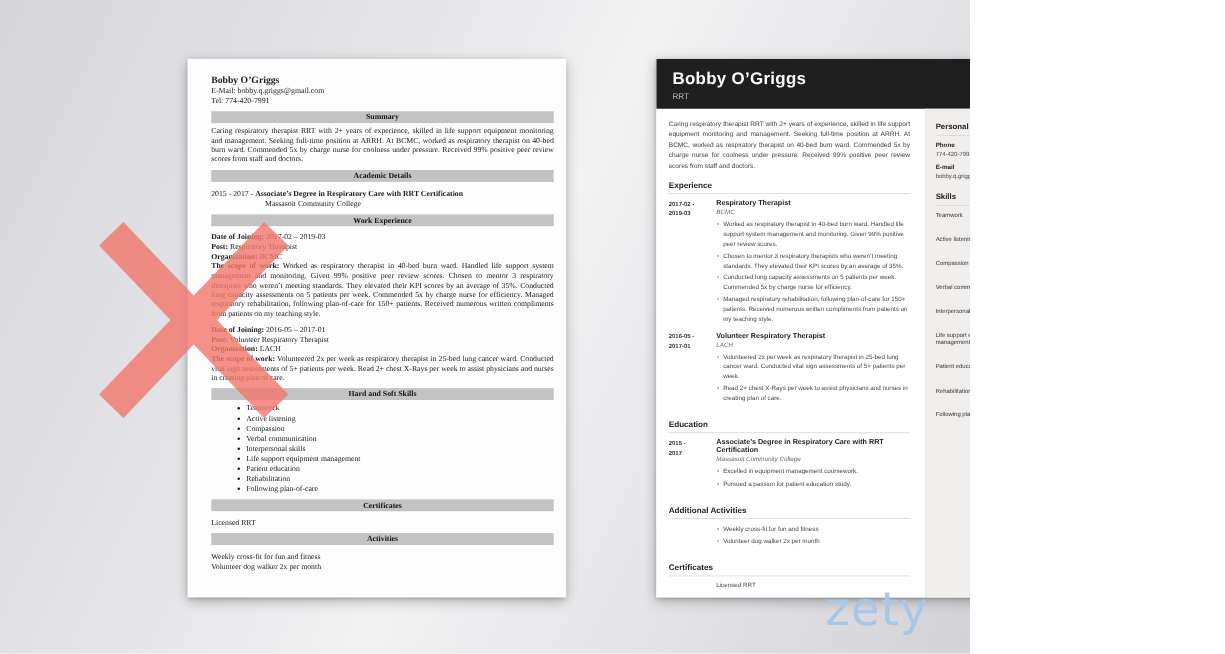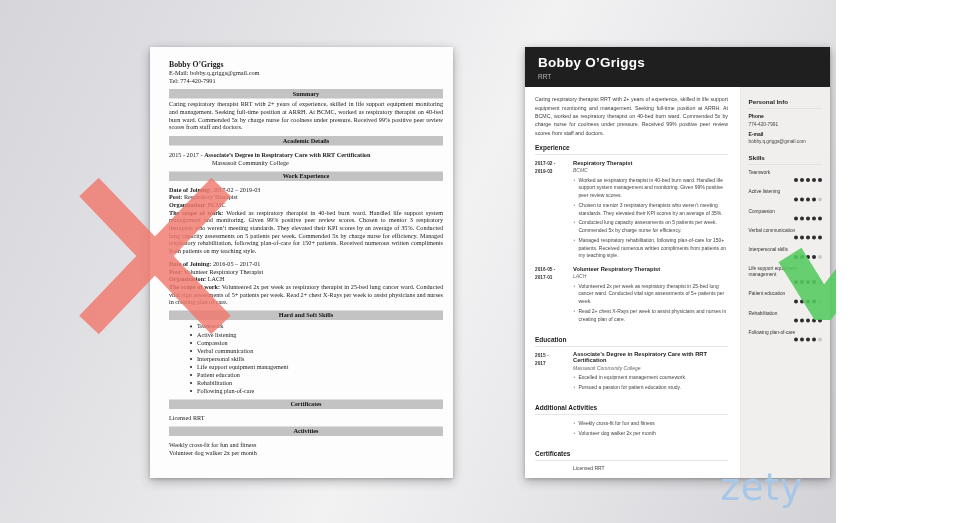--- a/index.html
+++ b/index.html
@@ -1,17 +1,17 @@
 <!DOCTYPE html>
 <html><head>
 <meta charset="utf-8">
 <style>
   html,body{margin:0;padding:0;}
   body{width:980px;height:523px;overflow:hidden;font-family:"Liberation Sans",sans-serif;}
-  .stage{position:relative;width:836px;height:523px;overflow:hidden;
+  .stage{position:relative;width:776px;height:523px;overflow:hidden;
     background:linear-gradient(115deg,#d5d5da 0%,#e7e7ea 35%,#f2f2f3 52%,#e7e7ea 70%,#d2d2d7 100%);}
   .page{position:absolute;top:47px;height:431px;background:#fdfdfd;overflow:hidden;
     box-shadow:0 3px 10px rgba(0,0,0,0.28),0 1px 3px rgba(0,0,0,0.18);}
   .page-left{left:150px;width:303px;}
   .page-right{left:525px;width:305px;}
   .page-inner{transform:scale(0.5);transform-origin:0 0;}
   .left-inner{width:606px;height:862px;font-family:"Liberation Serif",serif;color:#1a1a1a;
     padding:26px 20px 0 38px;box-sizing:border-box;}
   
   .l-name{font-size:15.5px;font-weight:bold;}

